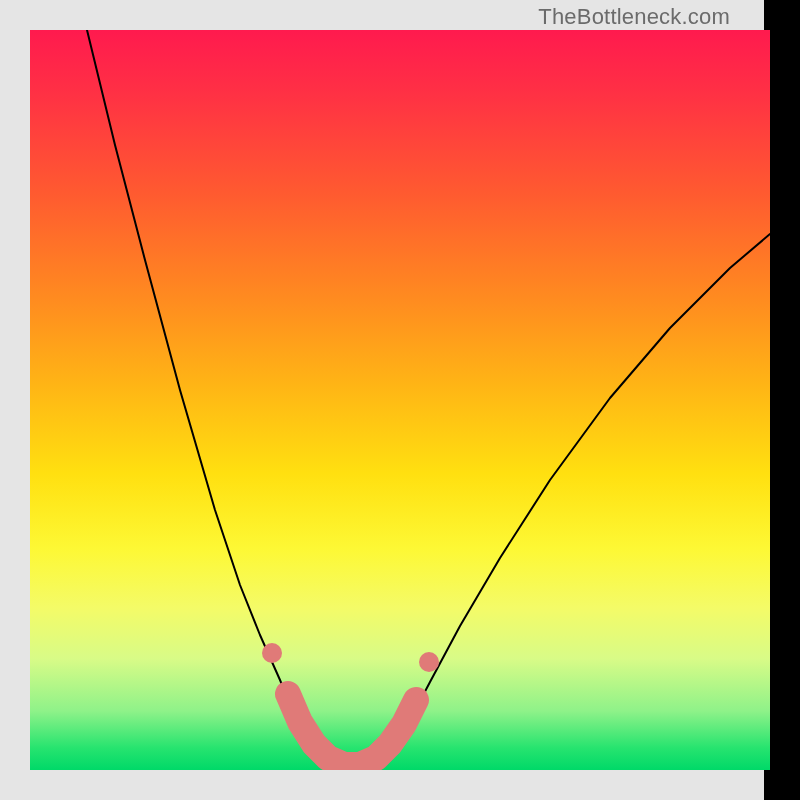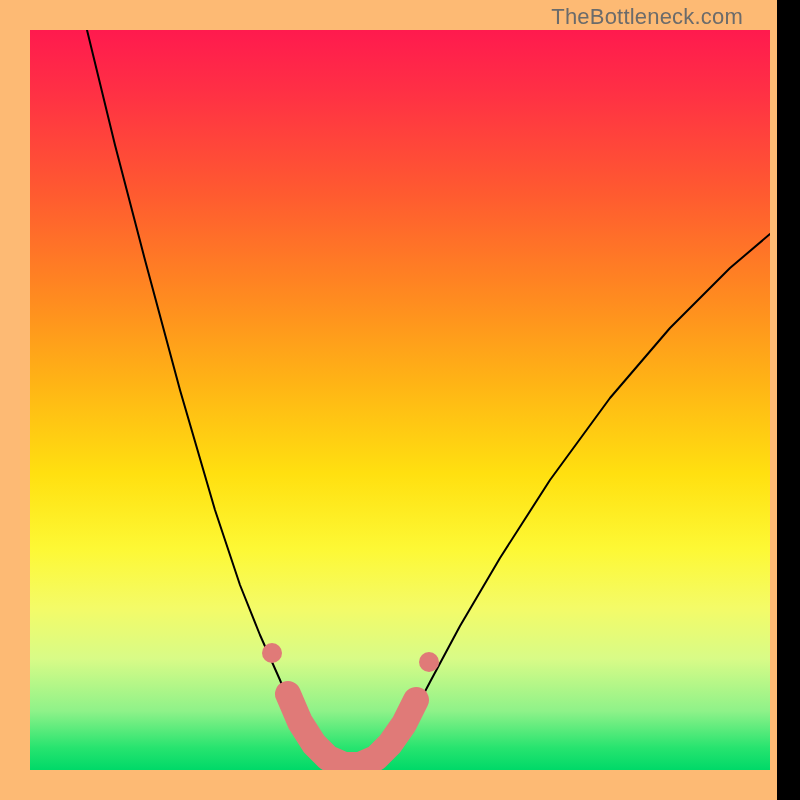--- a/index.html
+++ b/index.html
@@ -10,22 +10,21 @@
     background: #000;
     font-family: Arial, Helvetica, sans-serif;
     overflow: hidden;
   }
   .frame {
     position: absolute;
     top: 0;
     left: 0;
     width: 764px;
     height: 800px;
-    background: #fdba74;
-    padding-left: 13px;
+    background: #e5e5e5;
   }
   .plot {
     position: absolute;
     top: 30px;
     left: 30px;
     width: 740px;
     height: 740px;
     overflow: hidden;
   }
   .gradient {

